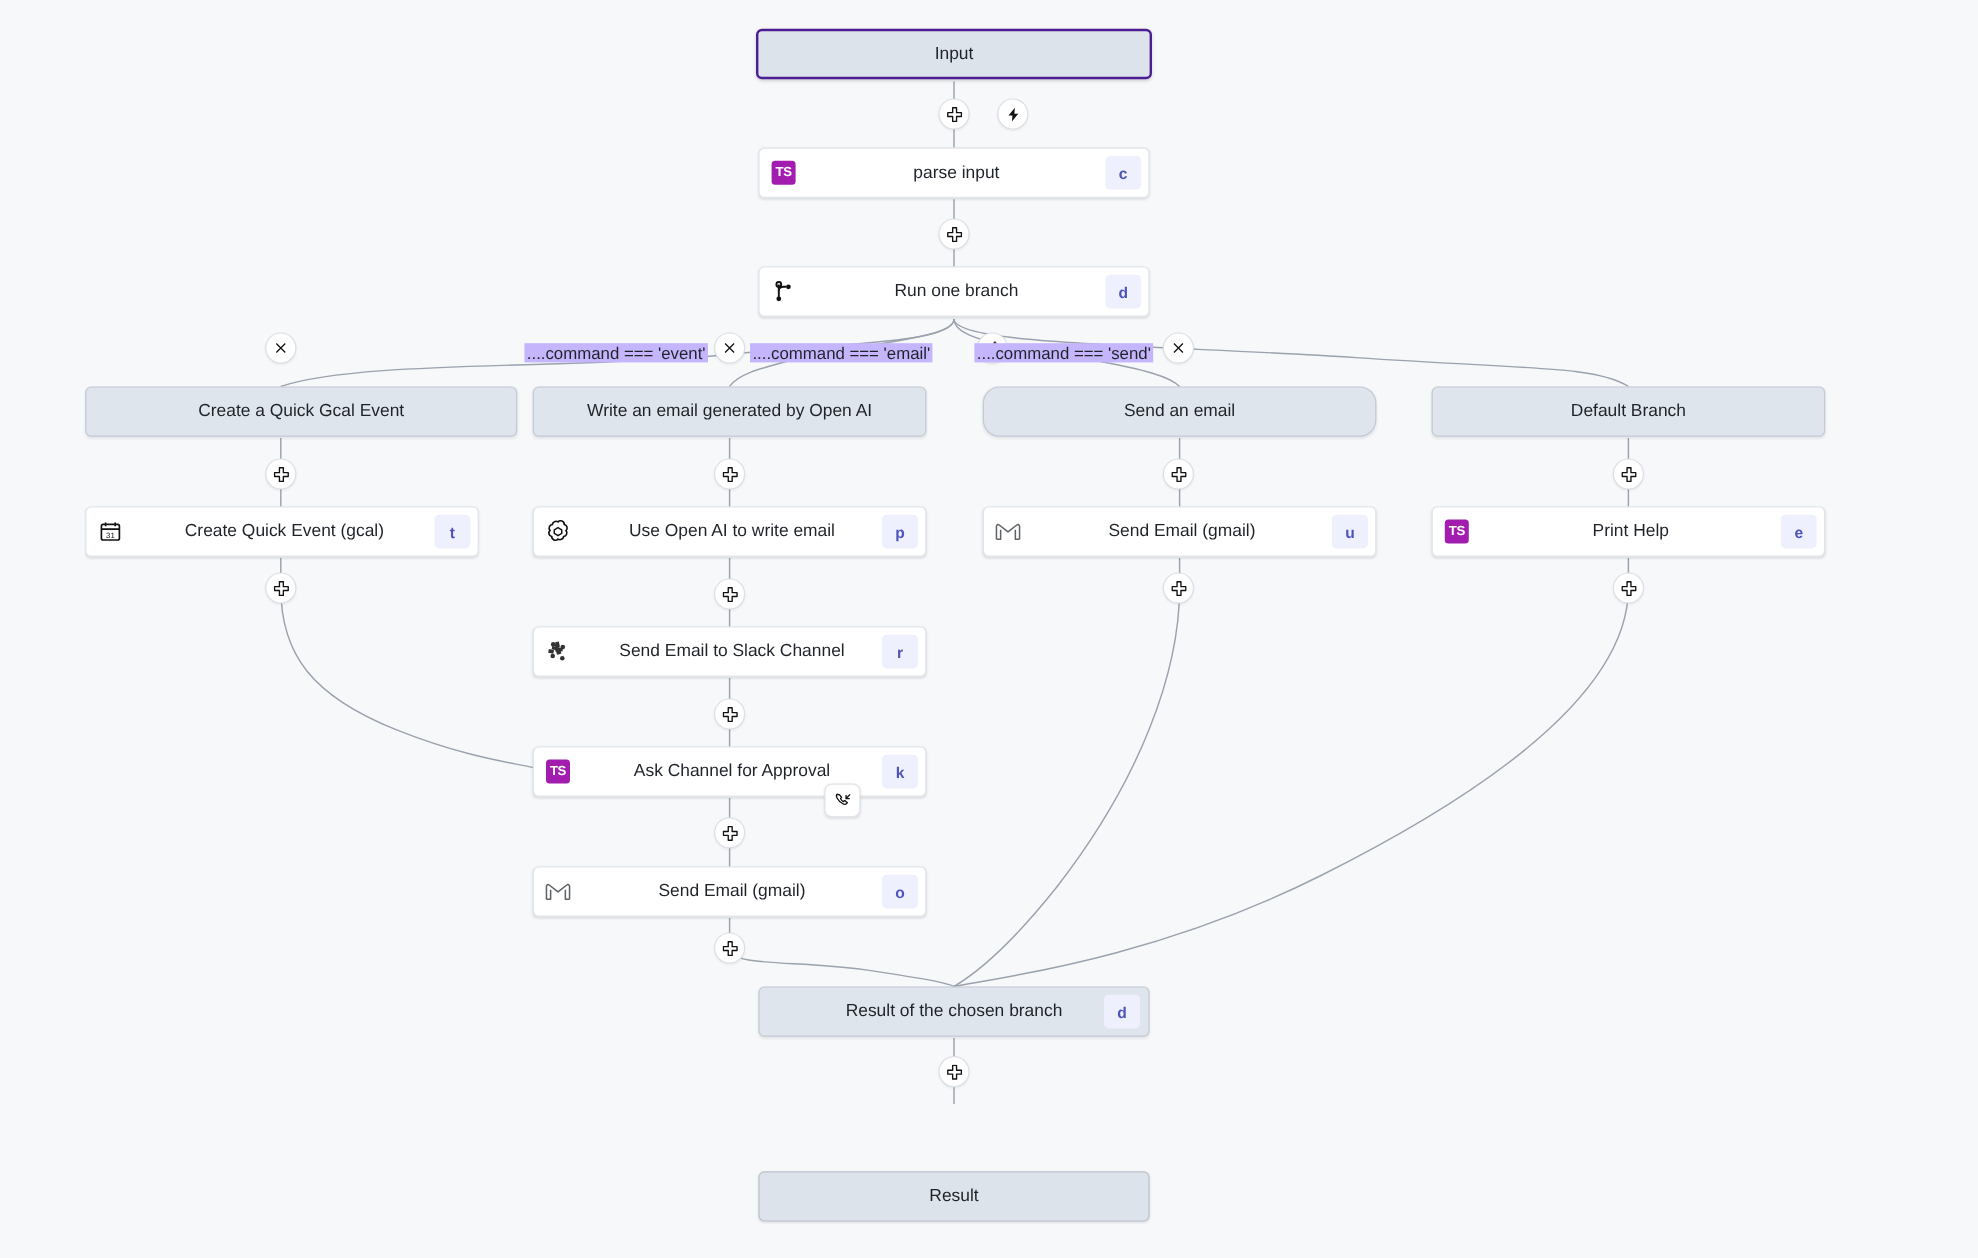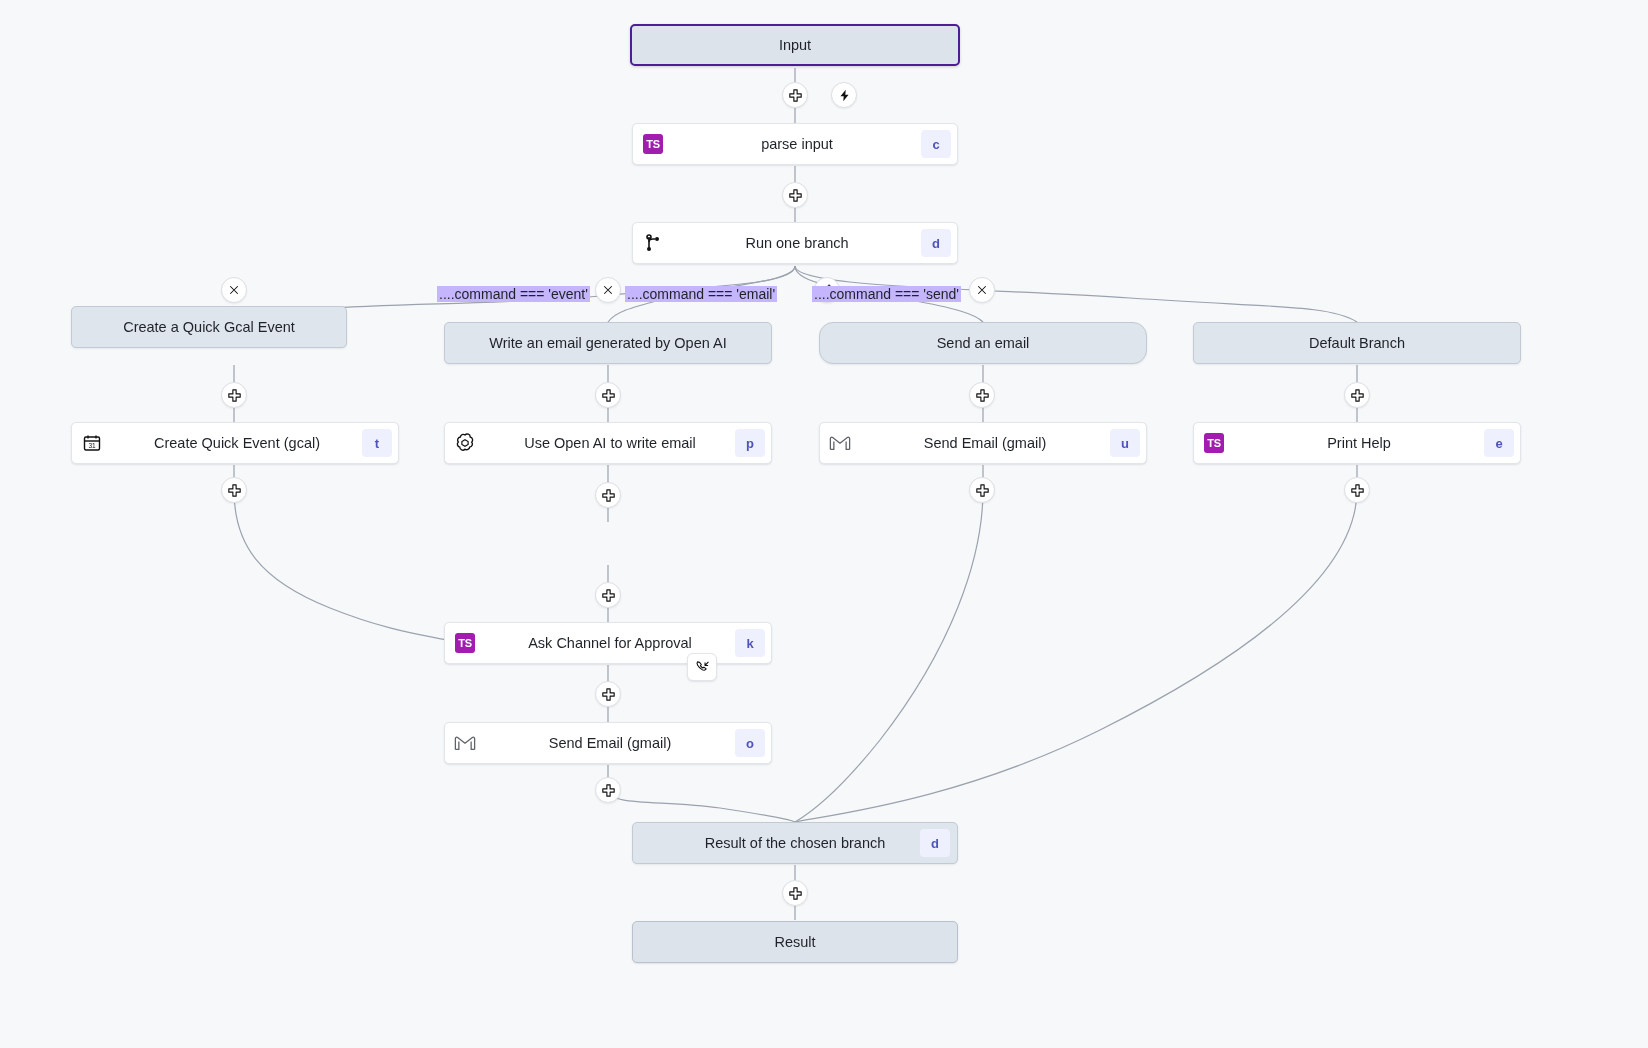--- a/index.html
+++ b/index.html
@@ -205,21 +205,21 @@
   <div class="handle" style="left:969px; top:277px;">
     <svg width="12" height="12" viewBox="0 0 16 16">
         <path d="M3 3l10 10M13 3L3 13" stroke="#111" stroke-width="1.4" fill="none"></path>
       </svg>
   </div>
 
   <div class="edge-label" style="left:437px; top:286px;">....command === 'event'</div>
   <div class="edge-label" style="left:625px; top:286px;">....command === 'email'</div>
   <div class="edge-label" style="left:812px; top:286px;">....command === 'send'</div>
 
-  <div class="node node-branch-head" style="left:71px; top:306px; width:276px;">
+  <div class="node node-branch-head" style="left:71px; top:322px; width:360px;">
     <span class="node-label">Create a Quick Gcal Event</span>
   </div>
   <div class="node node-branch-head" style="left:444px; top:322px; width:328px;">
     <span class="node-label">Write an email generated by Open AI</span>
   </div>
   <div class="node node-branch-head" style="left:819px; top:322px; width:328px;border-radius:14px;">
     <span class="node-label">Send an email</span>
   </div>
   <div class="node node-branch-head" style="left:1193px; top:322px; width:328px;">
     <span class="node-label">Default Branch</span>
@@ -273,20 +273,36 @@
     </span>
     <span class="node-label">Use Open AI to write email</span>
     <span class="shortcut">p</span>
   </div>
   <div class="handle" style="left:595px; top:482px;">
     <svg width="13" height="13" viewBox="0 0 16 16">
         <path d="M6 1h4v5h5v4h-5v5H6v-5H1V6h5z" fill="none" stroke="#111" stroke-width="1.4" stroke-linejoin="round"></path>
       </svg>
   </div>
 
+  <div class="node node-step" style="left:444px; top:522px; width:328px;">
+    <span class="node-icon">
+      <svg width="20" height="20" viewBox="0 0 20 20">
+        <path d="M7.6 2.2l.9 4.3 3.1-.6-.9-4.3zM8.8 8l.9 4.3 3.1-.6L11.9 7.4z" fill="#333"></path>
+        <path d="M2.4 7.8l4.3.9-.6 3.1-4.3-.9zM8.2 6.6l4.3.9-.6 3.1-4.3-.9z" fill="#333"></path>
+        <circle cx="6" cy="4" r="1.9" fill="#333"></circle>
+          <circle cx="14" cy="6.2" r="1.9" fill="#333"></circle>
+        <circle cx="5.6" cy="13.6" r="1.9" fill="#333"></circle>
+          <circle cx="13.6" cy="15.6" r="1.9" fill="#333"></circle>
+        <path d="M5.2 5.4l9 1.9-.5 2.6-9-1.9z" fill="#333"></path>
+        <path d="M7.2 3.6l2.6-.5 1.9 9-2.6.5z" fill="#333"></path>
+      </svg>
+    </span>
+    <span class="node-label">Send Email to Slack Channel</span>
+    <span class="shortcut">r</span>
+  </div>
   <div class="handle" style="left:595px; top:582px;">
     <svg width="13" height="13" viewBox="0 0 16 16">
         <path d="M6 1h4v5h5v4h-5v5H6v-5H1V6h5z" fill="none" stroke="#111" stroke-width="1.4" stroke-linejoin="round"></path>
       </svg>
   </div>
 
   <div class="node node-step" style="left:444px; top:622px; width:328px;">
     <span class="node-icon">
         <span class="ts-icon">TS</span>
       </span>
@@ -353,17 +369,17 @@
   <div class="node node-branch-head" style="left:632px; top:822px; width:326px;">
     <span class="node-label">Result of the chosen branch</span>
     <span class="shortcut" style="position:absolute; right:7px;">d</span>
   </div>
   <div class="handle" style="left:782px; top:880px;">
     <svg width="13" height="13" viewBox="0 0 16 16">
         <path d="M6 1h4v5h5v4h-5v5H6v-5H1V6h5z" fill="none" stroke="#111" stroke-width="1.4" stroke-linejoin="round"></path>
       </svg>
   </div>
 
-  <div class="node node-io" style="left:632px; top:921px; width:326px;">
+  <div class="node node-io" style="left:632px; top:976px; width:326px;">
     <span class="node-label">Result</span>
   </div>
 
 </div>
 
 </body></html>

